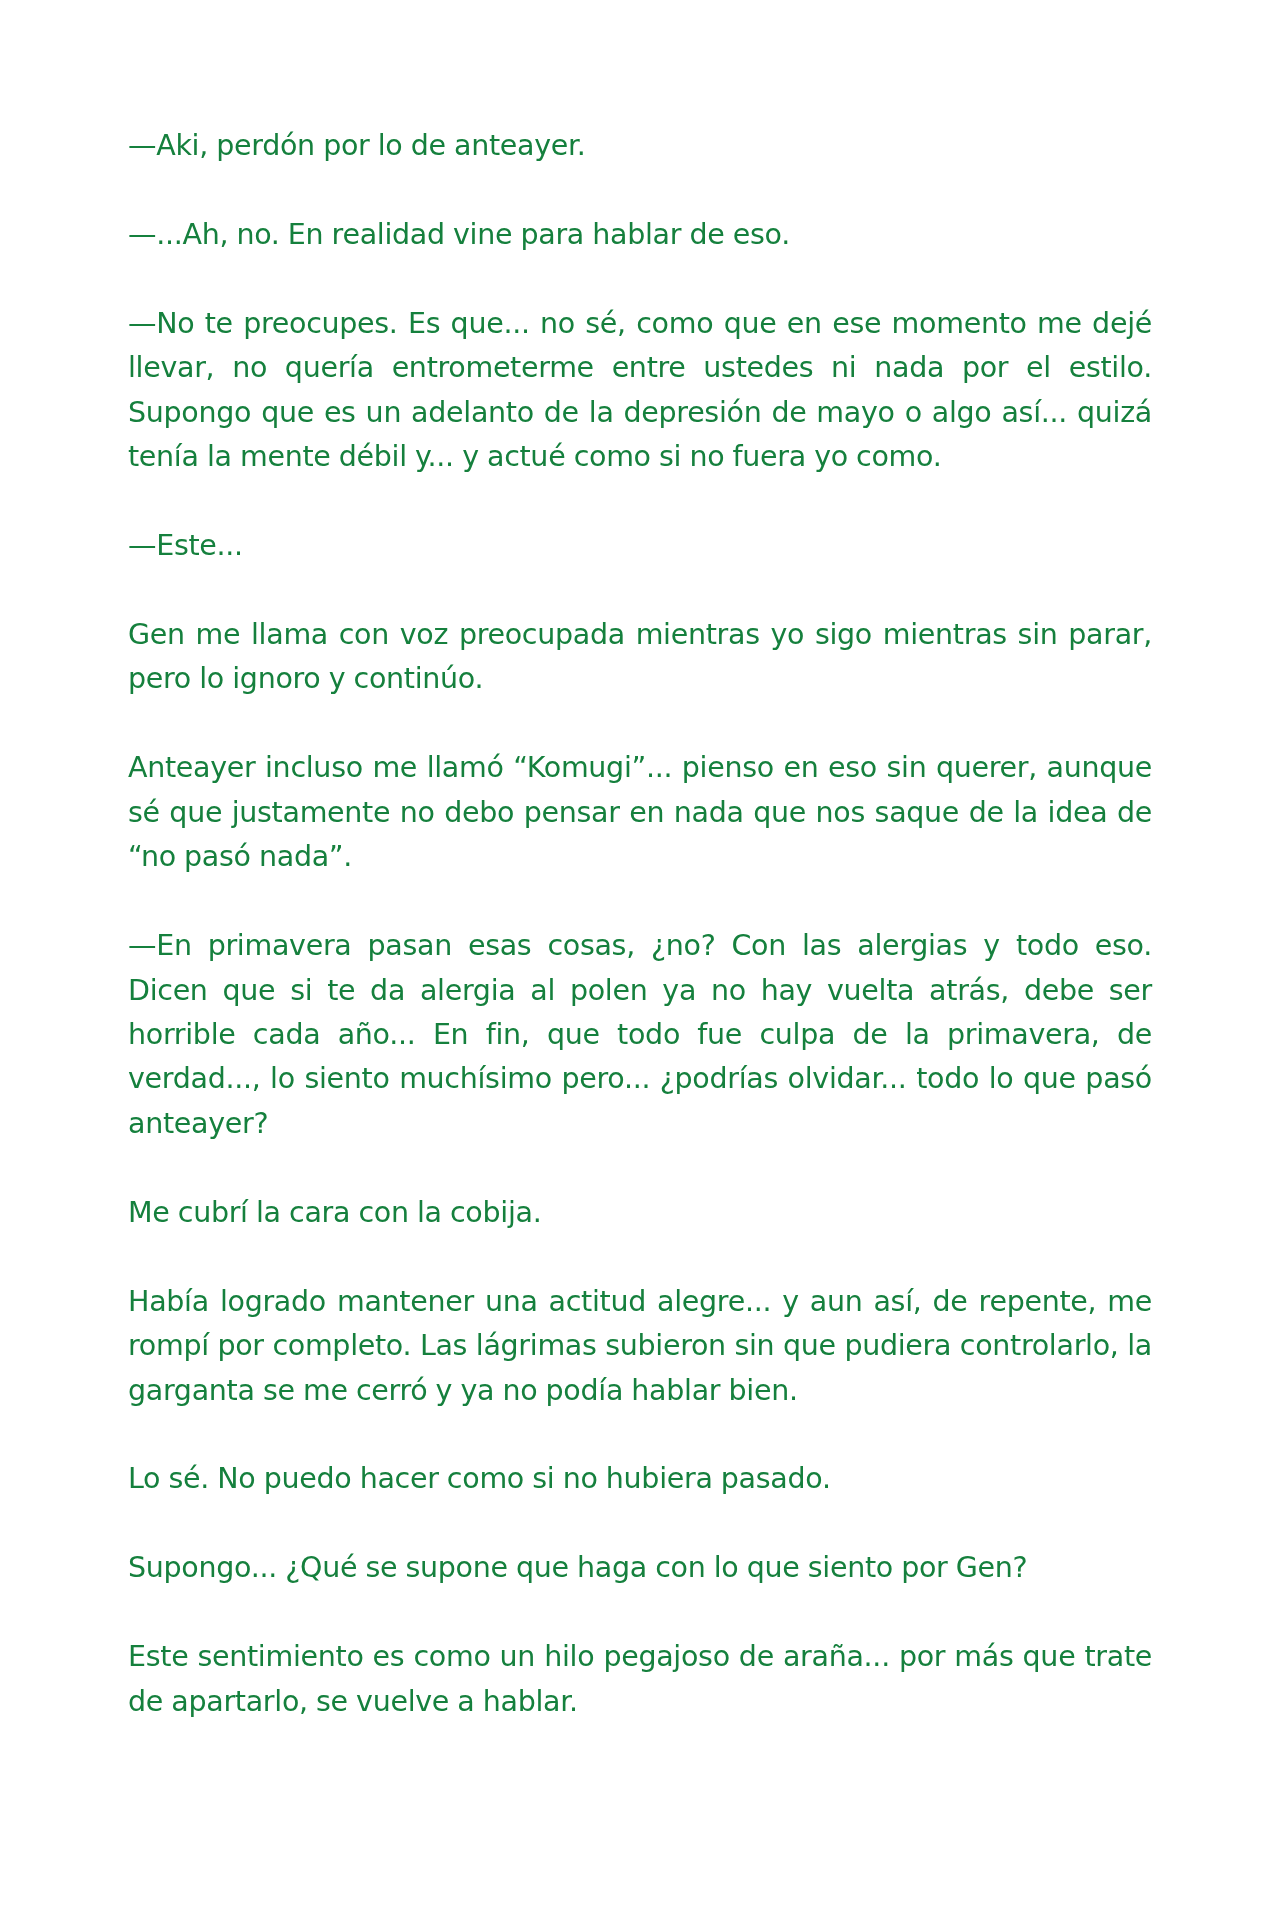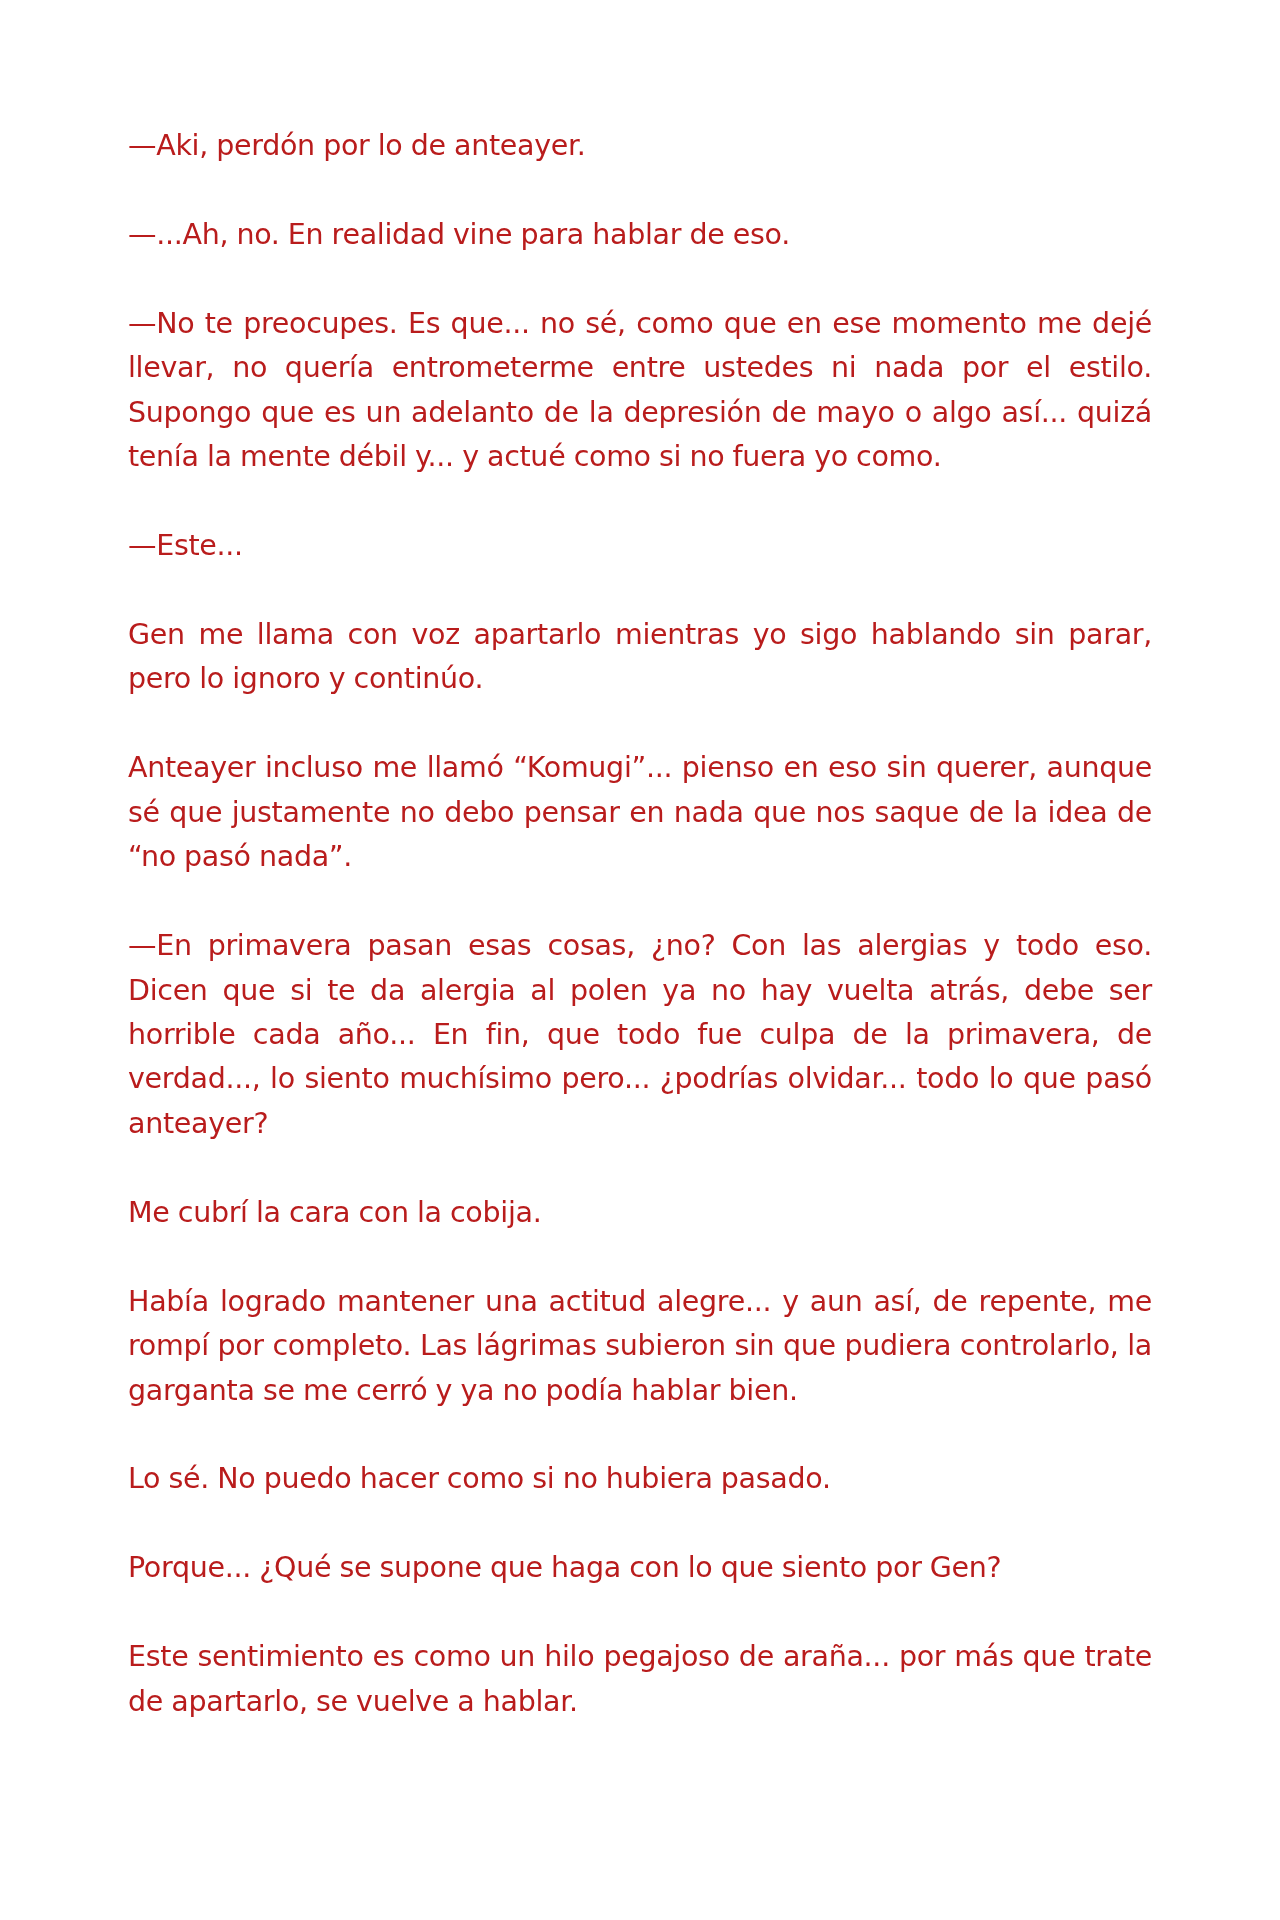--- a/index.html
+++ b/index.html
@@ -14,40 +14,40 @@
       overflow: hidden;
     }
     .page {
       position: absolute;
       left: 128px;
       top: 124px;
       width: 1024px;
       font-family: "DejaVu Sans", "Liberation Sans", sans-serif;
       font-size: 28.5px;
       line-height: 44.45px;
-      color: #b91c1c;
+      color: #15803d;
       letter-spacing: -0.3px;
       word-spacing: -0.5px;
     }
     .para {
       margin: 0 0 44.45px 0;
       text-align: justify;
       text-align-last: left;
       hyphens: none;
     }
   </style>
 </head>
 <body>
 
 <div class="page">
   <p class="para">—Aki, perdón por lo de anteayer.</p>
   <p class="para">—...Ah, no. En realidad vine para hablar de eso.</p>
   <p class="para">—No te preocupes. Es que... no sé, como que en ese momento me dejé llevar, no quería entrometerme entre ustedes ni nada por el estilo. Supongo que es un adelanto de la depresión de mayo o algo así... quizá tenía la mente débil y... y actué como si no fuera yo como.</p>
   <p class="para">—Este...</p>
-  <p class="para">Gen me llama con voz apartarlo mientras yo sigo hablando sin parar, pero lo ignoro y continúo.</p>
+  <p class="para">Gen me llama con voz preocupada mientras yo sigo mientras sin parar, pero lo ignoro y continúo.</p>
   <p class="para">Anteayer incluso me llamó “Komugi”... pienso en eso sin querer, aunque sé que justamente no debo pensar en nada que nos saque de la idea de “no pasó nada”.</p>
   <p class="para">—En primavera pasan esas cosas, ¿no? Con las alergias y todo eso. Dicen que si te da alergia al polen ya no hay vuelta atrás, debe ser horrible cada año... En fin, que todo fue culpa de la primavera, de verdad..., lo siento muchísimo pero... ¿podrías olvidar... todo lo que pasó anteayer?</p>
   <p class="para">Me cubrí la cara con la cobija.</p>
   <p class="para">Había logrado mantener una actitud alegre... y aun así, de repente, me rompí por completo. Las lágrimas subieron sin que pudiera controlarlo, la garganta se me cerró y ya no podía hablar bien.</p>
   <p class="para">Lo sé. No puedo hacer como si no hubiera pasado.</p>
-  <p class="para">Porque... ¿Qué se supone que haga con lo que siento por Gen?</p>
+  <p class="para">Supongo... ¿Qué se supone que haga con lo que siento por Gen?</p>
   <p class="para">Este sentimiento es como un hilo pegajoso de araña... por más que trate de apartarlo, se vuelve a hablar.</p>
 </div>
 
 </body></html>

